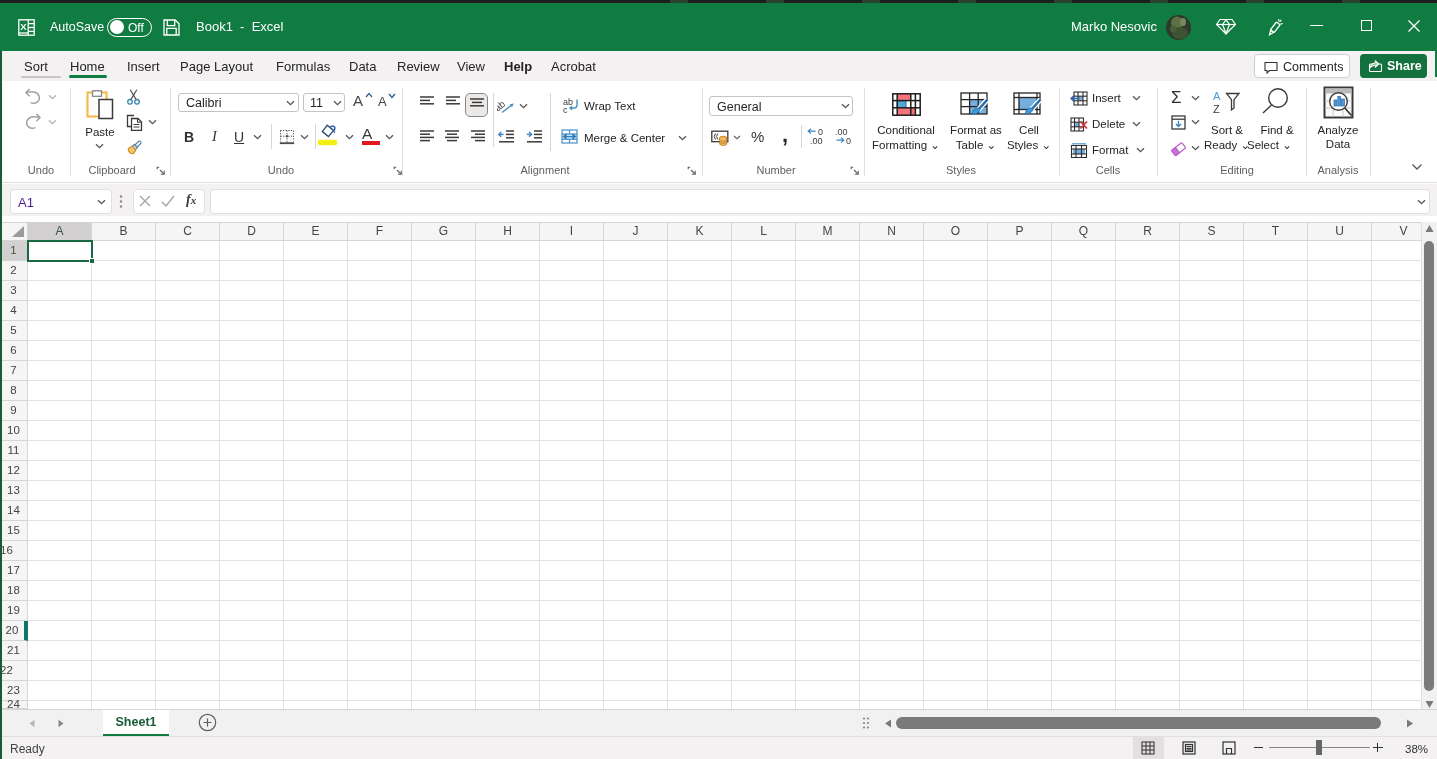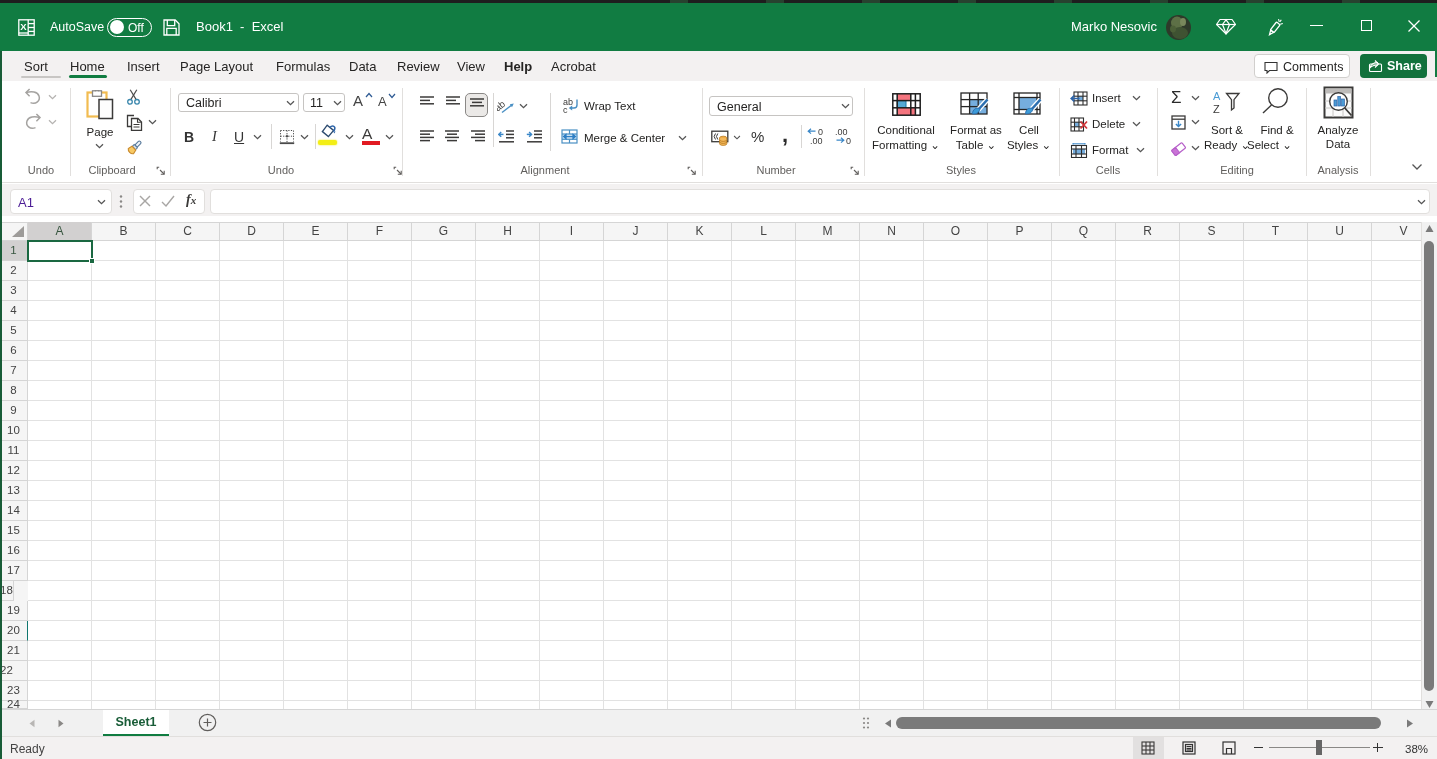--- a/index.html
+++ b/index.html
@@ -140,21 +140,21 @@
     </svg>
 <svg class="abs" style="left:47.5px;top:119.0px" width="9" height="6" viewBox="0 0 9 6">
       <path d="M1 1.2 L4.5 4.6 L8 1.2" fill="none" stroke="#b5b3b1" stroke-width="1.3"></path>
     </svg>
 <svg class="abs" style="left:86px;top:90px" width="30" height="32" viewBox="0 0 30 32">
 <rect x="1.5" y="2.5" width="19" height="24" fill="none" stroke="#f2bc51" stroke-width="2.2"></rect>
 <rect x="6.5" y="0.8" width="9" height="5.5" fill="#fff" stroke="#8a8886" stroke-width="1.3"></rect>
 <path d="M9 1.2 a2.5 2.5 0 0 1 4 0" fill="#fff" stroke="#8a8886" stroke-width="1.3"></path>
 <rect x="13" y="9.5" width="13.5" height="19" fill="#fdfdfd" stroke="#3b3a39" stroke-width="1.5"></rect>
 </svg>
-<div class="abs rtxt" style="left:83px;top:126px;width:34px;text-align:center">Page</div>
+<div class="abs rtxt" style="left:83px;top:126px;width:34px;text-align:center">Paste</div>
 <svg class="abs" style="left:94.5px;top:143.0px" width="9" height="6" viewBox="0 0 9 6">
       <path d="M1 1.2 L4.5 4.6 L8 1.2" fill="none" stroke="#555" stroke-width="1.3"></path>
     </svg>
 <svg class="abs" style="left:127px;top:89px" width="13" height="16" viewBox="0 0 13 16">
 <g fill="none" stroke="#4a4a4a" stroke-width="1.2">
         <path d="M3.2 0.8 L9.2 10.6"></path>
         <path d="M9.8 0.8 L3.8 10.6"></path>
       </g>
 <g fill="none" stroke="#3a87ad" stroke-width="1.3">
         <circle cx="3" cy="12.8" r="2.3"></circle>
@@ -564,25 +564,25 @@
 <div class="abs" style="left:0;top:341px;width:28px;height:20px;background:transparent;border-right:1px solid #d5d5d5;border-bottom:1px solid #d5d5d5;font-size:11.5px;color:#444;text-align:center;line-height:19px">6</div>
 <div class="abs" style="left:0;top:361px;width:28px;height:20px;background:transparent;border-right:1px solid #d5d5d5;border-bottom:1px solid #d5d5d5;font-size:11.5px;color:#444;text-align:center;line-height:19px">7</div>
 <div class="abs" style="left:0;top:381px;width:28px;height:20px;background:transparent;border-right:1px solid #d5d5d5;border-bottom:1px solid #d5d5d5;font-size:11.5px;color:#444;text-align:center;line-height:19px">8</div>
 <div class="abs" style="left:0;top:401px;width:28px;height:20px;background:transparent;border-right:1px solid #d5d5d5;border-bottom:1px solid #d5d5d5;font-size:11.5px;color:#444;text-align:center;line-height:19px">9</div>
 <div class="abs" style="left:0;top:421px;width:28px;height:20px;background:transparent;border-right:1px solid #d5d5d5;border-bottom:1px solid #d5d5d5;font-size:11.5px;color:#444;text-align:center;line-height:19px">10</div>
 <div class="abs" style="left:0;top:441px;width:28px;height:20px;background:transparent;border-right:1px solid #d5d5d5;border-bottom:1px solid #d5d5d5;font-size:11.5px;color:#444;text-align:center;line-height:19px">11</div>
 <div class="abs" style="left:0;top:461px;width:28px;height:20px;background:transparent;border-right:1px solid #d5d5d5;border-bottom:1px solid #d5d5d5;font-size:11.5px;color:#444;text-align:center;line-height:19px">12</div>
 <div class="abs" style="left:0;top:481px;width:28px;height:20px;background:transparent;border-right:1px solid #d5d5d5;border-bottom:1px solid #d5d5d5;font-size:11.5px;color:#444;text-align:center;line-height:19px">13</div>
 <div class="abs" style="left:0;top:501px;width:28px;height:20px;background:transparent;border-right:1px solid #d5d5d5;border-bottom:1px solid #d5d5d5;font-size:11.5px;color:#444;text-align:center;line-height:19px">14</div>
 <div class="abs" style="left:0;top:521px;width:28px;height:20px;background:transparent;border-right:1px solid #d5d5d5;border-bottom:1px solid #d5d5d5;font-size:11.5px;color:#444;text-align:center;line-height:19px">15</div>
-<div class="abs" style="left:0;top:541px;width:28px;height:20px;background:transparent;border-right:1px solid #d5d5d5;border-bottom:1px solid #d5d5d5;font-size:11.5px;color:#444;text-align:center;line-height:19px">16</div>
+<div class="abs" style="left:0;top:541px;width:28px;height:20px;background:transparent;border-right:1px solid #d5d5d5;border-bottom:1px solid #d5d5d5;font-size:11.5px;color:#444;text-align:left;line-height:19px">16</div>
 <div class="abs" style="left:0;top:561px;width:28px;height:20px;background:transparent;border-right:1px solid #d5d5d5;border-bottom:1px solid #d5d5d5;font-size:11.5px;color:#444;text-align:center;line-height:19px">17</div>
-<div class="abs" style="left:0;top:581px;width:14px;height:20px;background:transparent;border-right:1px solid #d5d5d5;border-bottom:1px solid #d5d5d5;font-size:11.5px;color:#444;text-align:center;line-height:19px">18</div>
+<div class="abs" style="left:0;top:581px;width:28px;height:20px;background:transparent;border-right:1px solid #d5d5d5;border-bottom:1px solid #d5d5d5;font-size:11.5px;color:#444;text-align:center;line-height:19px">18</div>
 <div class="abs" style="left:0;top:601px;width:28px;height:20px;background:transparent;border-right:1px solid #d5d5d5;border-bottom:1px solid #d5d5d5;font-size:11.5px;color:#444;text-align:center;line-height:19px">19</div>
-<div class="abs" style="left:0;top:621px;width:28px;height:20px;background:transparent;border-right:1px solid #0f766e;border-bottom:1px solid #d5d5d5;font-size:11.5px;color:#444;text-align:center;line-height:19px">20</div>
+<div class="abs" style="left:0;top:621px;width:28px;height:20px;background:transparent;border-right:4px solid #0f766e;border-bottom:1px solid #d5d5d5;font-size:11.5px;color:#444;text-align:center;line-height:19px">20</div>
 <div class="abs" style="left:0;top:641px;width:28px;height:20px;background:transparent;border-right:1px solid #d5d5d5;border-bottom:1px solid #d5d5d5;font-size:11.5px;color:#444;text-align:center;line-height:19px">21</div>
 <div class="abs" style="left:0;top:661px;width:28px;height:20px;background:transparent;border-right:1px solid #d5d5d5;border-bottom:1px solid #d5d5d5;font-size:11.5px;color:#444;line-height:19px">22</div>
 <div class="abs" style="left:0;top:681px;width:28px;height:20px;background:transparent;border-right:1px solid #d5d5d5;border-bottom:1px solid #d5d5d5;font-size:11.5px;color:#444;text-align:center;line-height:19px">23</div>
 <div class="abs" style="left:0;top:701px;width:28px;height:8px;background:transparent;border-right:1px solid #d5d5d5;border-bottom:1px solid #d5d5d5;font-size:11.5px;color:#444;text-align:center;line-height:7px">24</div>
 <div class="abs" style="left:28px;top:241px;width:1393px;height:468px;background:
 repeating-linear-gradient(to right, transparent 0 63px, #e2e2e2 63px 64px),
 repeating-linear-gradient(to bottom, transparent 0 19px, #e2e2e2 19px 20px);"></div>
 <div class="abs" style="left:27px;top:240px;width:66px;height:22px;border:2px solid #1a6841"></div>
 <div class="abs" style="left:89px;top:258px;width:6px;height:6px;background:#1a6841;border:1px solid #fff"></div>
 <div class="abs" style="left:1421px;top:222px;width:16px;height:487px;background:#f1f1f1;border-left:1px solid #e1dfdd"></div>

